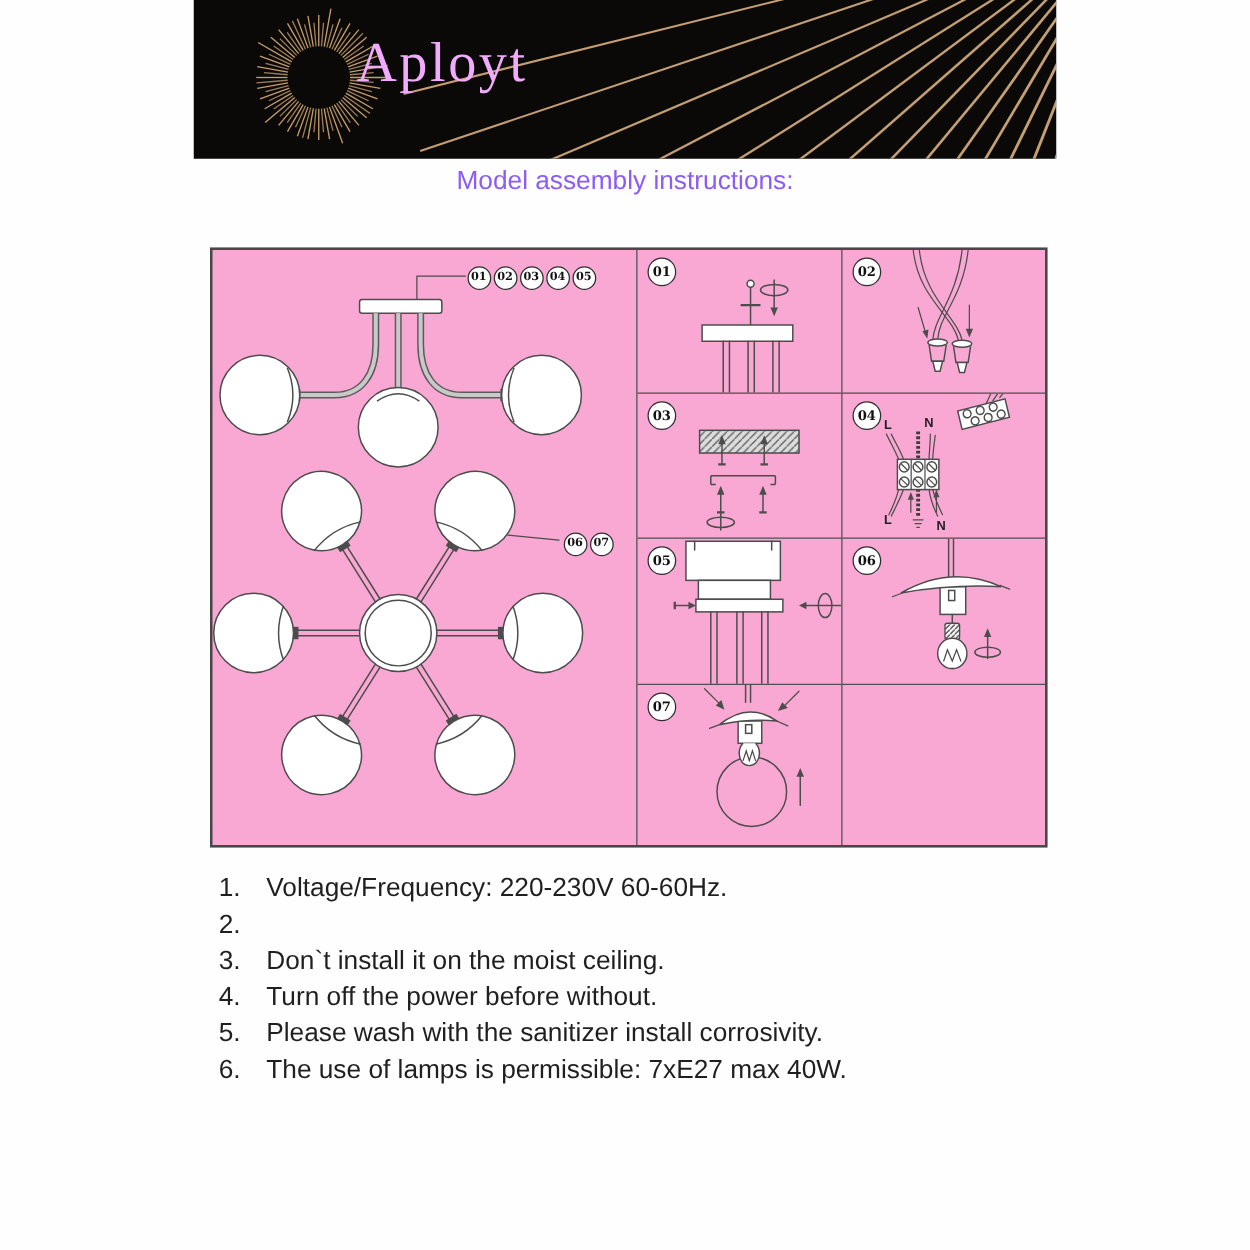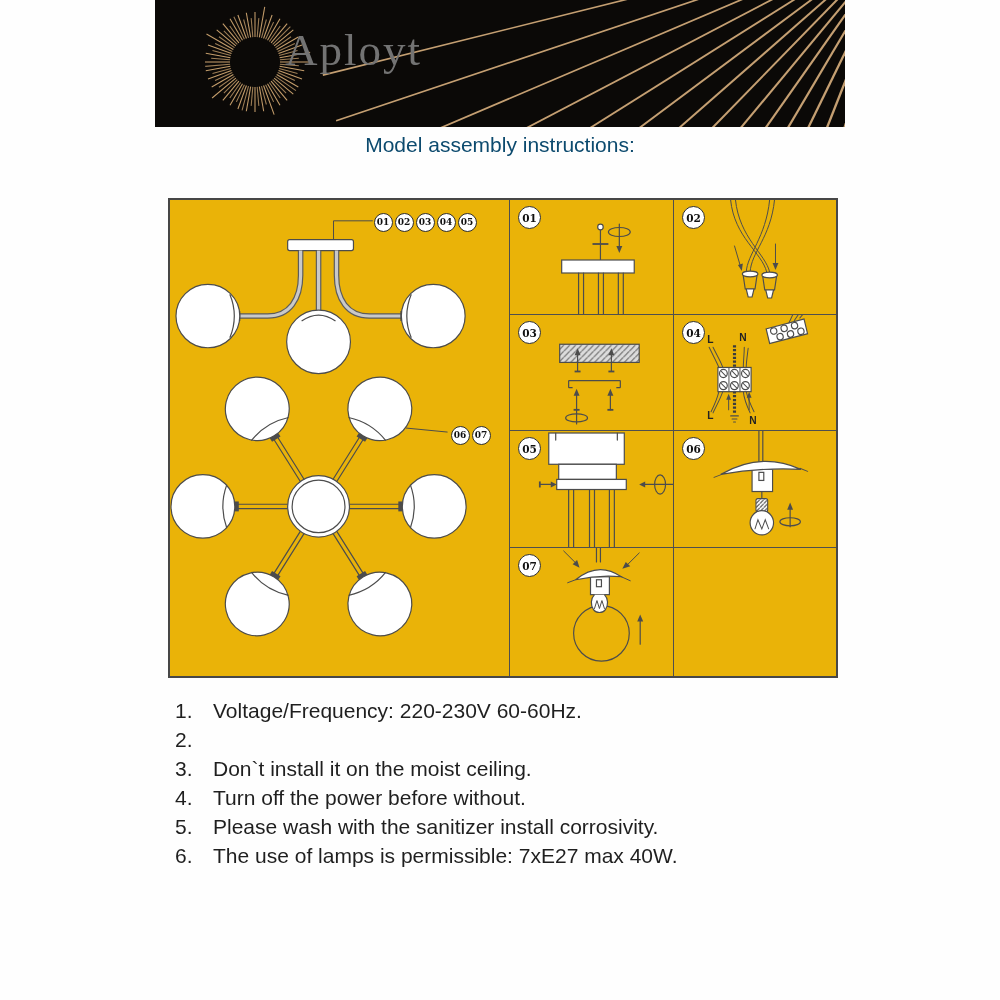--- a/index.html
+++ b/index.html
@@ -4,30 +4,30 @@
 <style>
   html,body { margin:0; padding:0; background:#ffffff; }
   .page { position:relative; width:1000px; height:1000px; background:#fefefe; overflow:hidden;
           font-family:"Liberation Sans", sans-serif; }
 
   
   .banner { position:absolute; left:155px; top:0; width:690px; height:127px;
             background:#0b0907; overflow:hidden; }
   .banner svg { position:absolute; left:0; top:0; }
   .brand { position:absolute; left:130px; top:24px; font-family:"Liberation Serif", serif;
-           font-size:45px; font-weight:500; letter-spacing:2px; color:#737373; }
+           font-size:45px; font-weight:500; letter-spacing:2px; color:#f0abfc; }
 
   
-  .title-block { position:absolute; left:0; top:132px; width:1000px; text-align:center; color:#0c4a6e; }
+  .title-block { position:absolute; left:0; top:132px; width:1000px; text-align:center; color:#8b5cf6; }
   .title-block .t1 { font-size:21px; line-height:25px; }
   .title-block .t2 { font-size:20px; line-height:25px; }
 
   
   .board { position:absolute; left:168px; top:198px; width:670px; height:480px;
-           border:2px solid #474747; box-sizing:border-box; background:#eab308; }
+           border:2px solid #474747; box-sizing:border-box; background:#f9a8d4; }
   .overview { position:absolute; left:0; top:0; width:340px; height:476px;
               border-right:1.4px solid #4f4f4f; box-sizing:border-box; }
   .overview svg, .cell svg { position:absolute; left:0; top:0; width:100%; height:100%; }
   .steps { position:absolute; left:340px; top:0; right:0; bottom:0; display:grid;
            grid-template-columns:1fr 1fr; grid-template-rows:114px 116px 117px 1fr; }
   .cell { position:relative; box-sizing:border-box; }
   .cell.c2 { border-left:1.4px solid #4f4f4f; }
   .cell.rb { border-top:1.4px solid #4f4f4f; }
 
   .badge { position:absolute; border:1.5px solid #2e2e2e; border-radius:50%; background:#fff;

